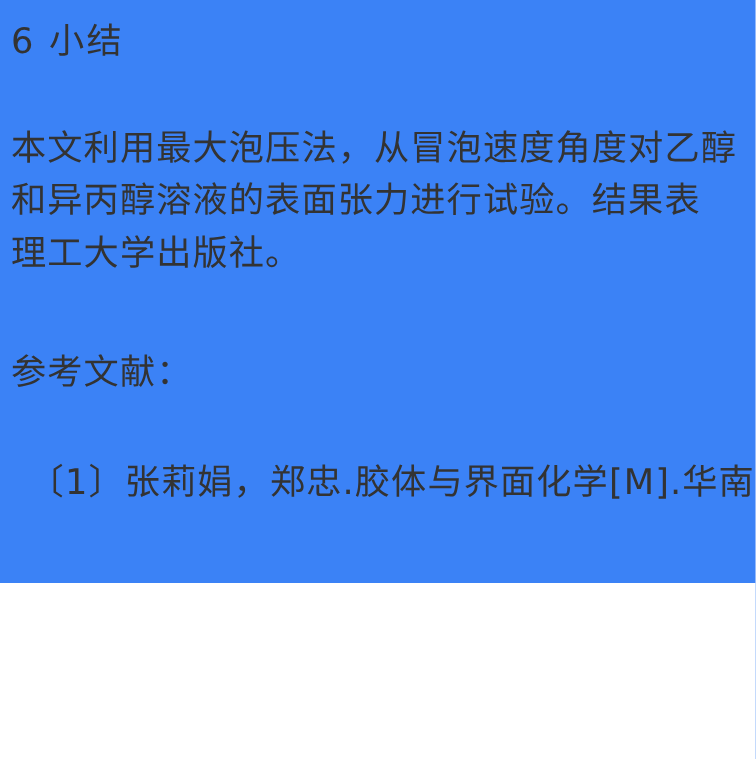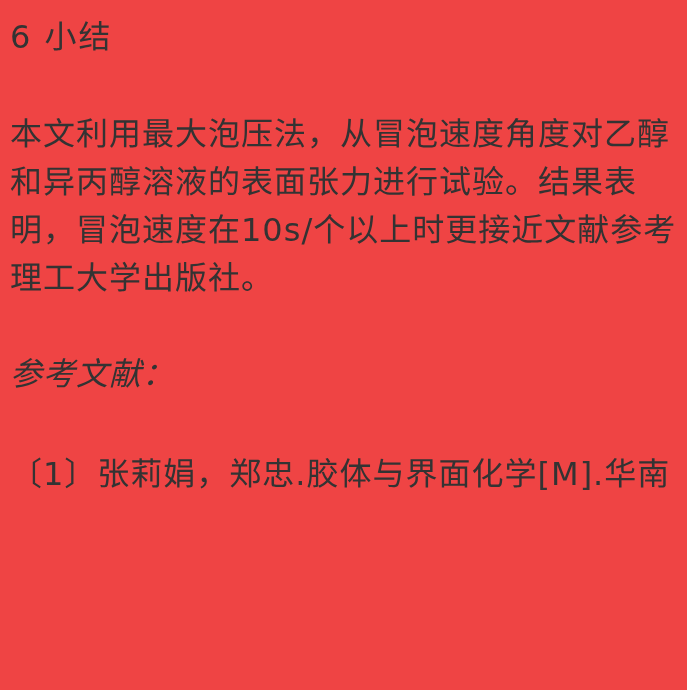--- a/index.html
+++ b/index.html
@@ -3,63 +3,61 @@
 <meta charset="utf-8">
 <style>
   html, body {
     margin: 0;
     padding: 0;
     background: #ffffff;
   }
   .page {
     position: relative;
     width: 687px;
-    height: 690px;
+    height: 530px;
     box-sizing: border-box;
     padding: 13px 10px 0 10px;
     overflow: hidden;
-    background: #ef4444;
+    background: #3b82f6;
     color: #333333;
     font-family: "DejaVu Sans", "Liberation Sans", sans-serif;
     font-size: 32px;
     line-height: 48px;
     letter-spacing: 1px;
     -webkit-font-smoothing: antialiased;
   }
   .section-heading {
     margin: 0 0 49px 0;
     font-size: 32px;
     font-weight: 400;
     letter-spacing: 2px;
   }
   .summary-paragraph {
-    margin: 0 0 48px 0;
+    margin: 0 0 60px 0;
   }
   .refs-heading {
     margin: 0 0 52px 0;
-    font-style: italic;
   }
   .reference-item {
-    margin: 0;
+    margin: 16px;
   }
   .text-line {
     white-space: nowrap;
   }
 </style>
 </head>
 <body>
 
 <div class="page">
 
   <h2 class="section-heading">6 小结</h2>
 
   <div class="summary-paragraph">
     <div class="text-line">本文利用最大泡压法，从冒泡速度角度对乙醇</div>
     <div class="text-line">和异丙醇溶液的表面张力进行试验。结果表</div>
-    <div class="text-line">明，冒泡速度在10s/个以上时更接近文献参考</div>
     <div class="text-line">理工大学出版社。</div>
   </div>
 
   <div class="refs-heading">参考文献：</div>
 
   <div class="reference-item">
     <div class="text-line">〔1〕张莉娟，郑忠.胶体与界面化学[M].华南</div>
   </div>
 
 </div>

